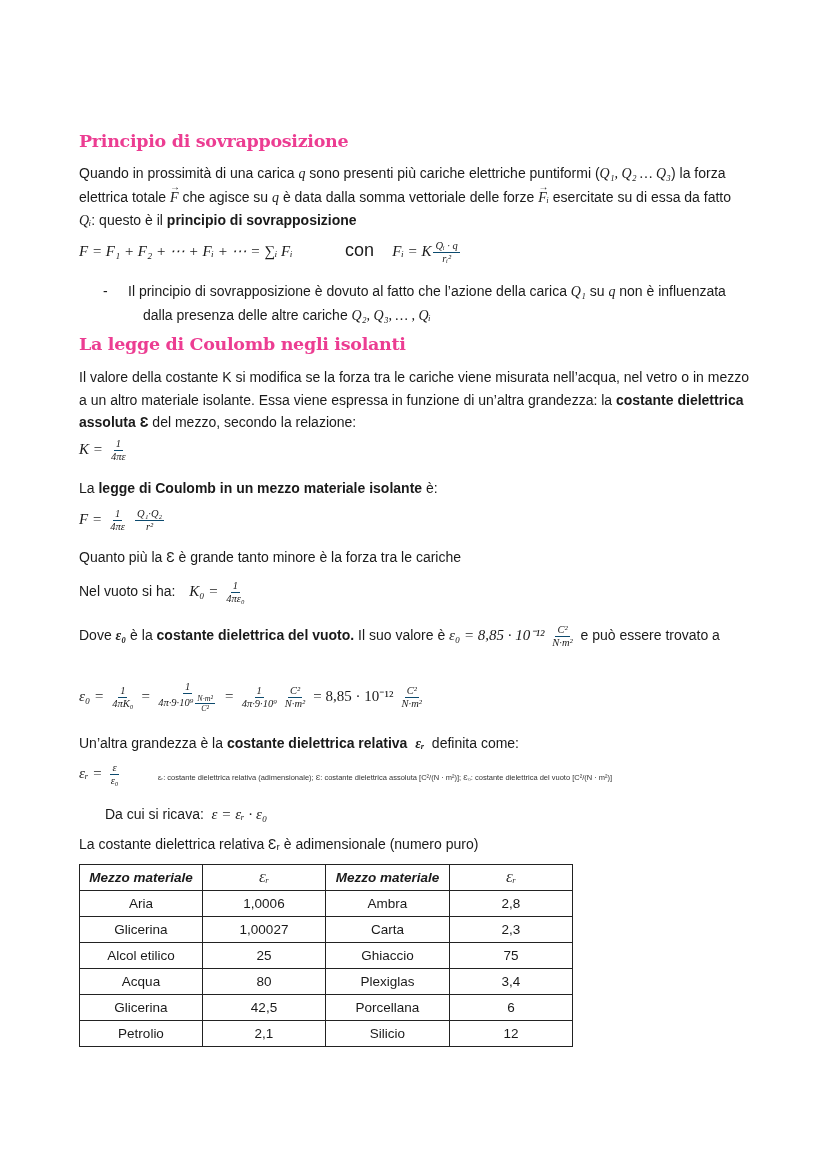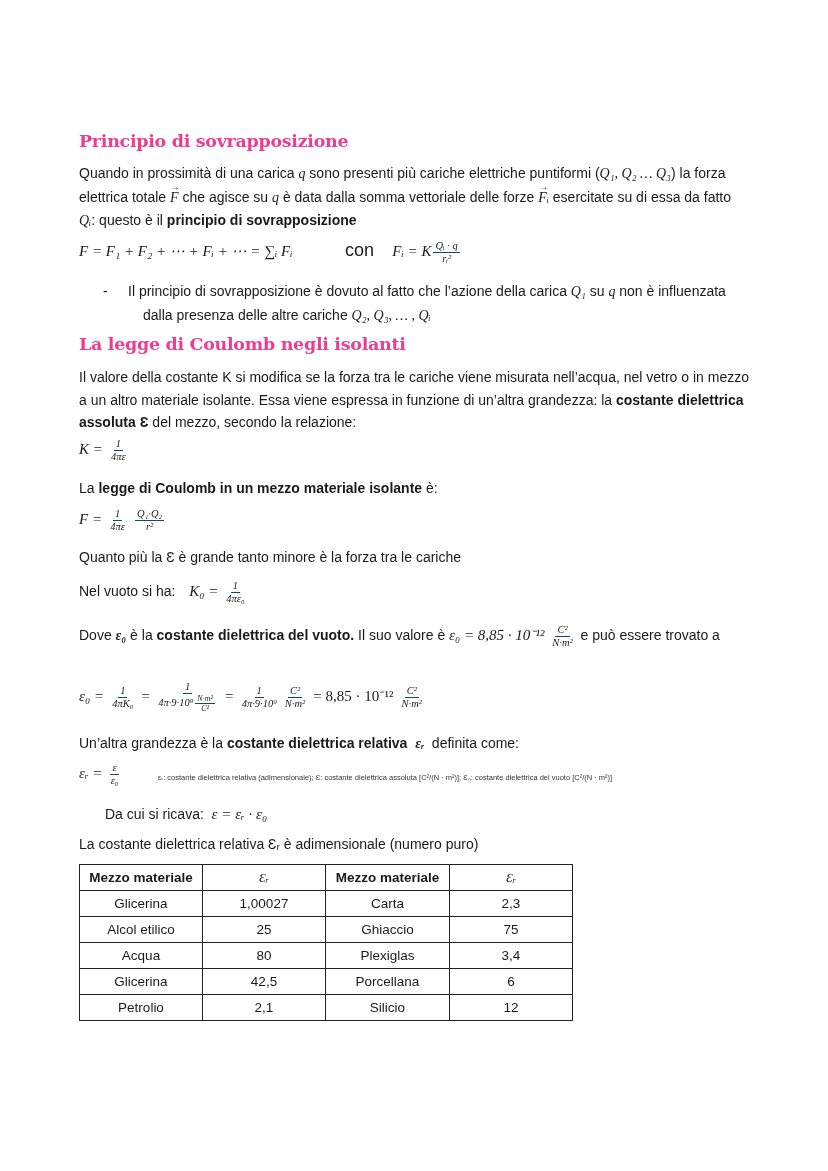--- a/index.html
+++ b/index.html
@@ -15,21 +15,21 @@
   .frac { display:inline-flex; flex-direction:column; align-items:center; vertical-align:middle;
           font-family:"Liberation Serif", serif; font-style:italic; font-size:10.5px; line-height:12px; margin:0 2px; }
   .frac .n { border-bottom:1px solid #0c4a6e; padding:0 2px; }
   .frac .d { padding:0 2px; }
   .eq { font-size:15px; white-space:nowrap; }
   .vec { position:relative; display:inline-block; }
   .vec::before { content:"→"; position:absolute; top:-11px; left:0; right:0; text-align:center; font-size:10px; font-style:normal; }
   .small-note { font-size:7.5px; color:#333; white-space:nowrap; }
   table { border-collapse:collapse; position:absolute; left:79px; top:864px; }
   td, th { border:1px solid #222; height:25px; padding:0; text-align:center; font-size:13.5px; font-weight:normal; }
-  th { font-weight:bold; font-size:13.5px; }
+  th { font-weight:bold; font-size:13.5px;font-style:italic; }
   .c1 { width:122px; } .c2 { width:122px; } .c3 { width:123px; } .c4 { width:122px; }
 </style>
 </head>
 <body>
 
 <h2 class="abs" style="left:79px; top:131px;">Principio di sovrapposizione</h2>
 
 <div class="abs p" style="left:79px; top:162px;">
   <div><span>Quando in prossimità di una carica </span><span class="m">q</span><span> sono presenti più cariche elettriche puntiformi (</span><span class="m">Q₁, Q₂ … Q₃</span><span>) la forza</span></div>
   <div><span>elettrica totale </span><span class="m vec">F</span><span> che agisce su </span><span class="m">q</span><span> è data dalla somma vettoriale delle forze </span><span class="m vec">Fᵢ</span><span> esercitate su di essa da fatto</span></div>
@@ -159,20 +159,26 @@
   <thead>
     <tr>
       <th class="c1">Mezzo materiale</th>
       <th class="c2 m" style="font-weight:normal;">Ɛᵣ</th>
       <th class="c3">Mezzo materiale</th>
       <th class="c4 m" style="font-weight:normal;">Ɛᵣ</th>
     </tr>
   </thead>
   <tbody>
     <tr>
+        <td>Aria</td>
+        <td>1,0006</td>
+        <td>Ambra</td>
+        <td>2,8</td>
+      </tr>
+    <tr>
         <td>Glicerina</td>
         <td>1,00027</td>
         <td>Carta</td>
         <td>2,3</td>
       </tr>
     <tr>
         <td>Alcol etilico</td>
         <td>25</td>
         <td>Ghiaccio</td>
         <td>75</td>

